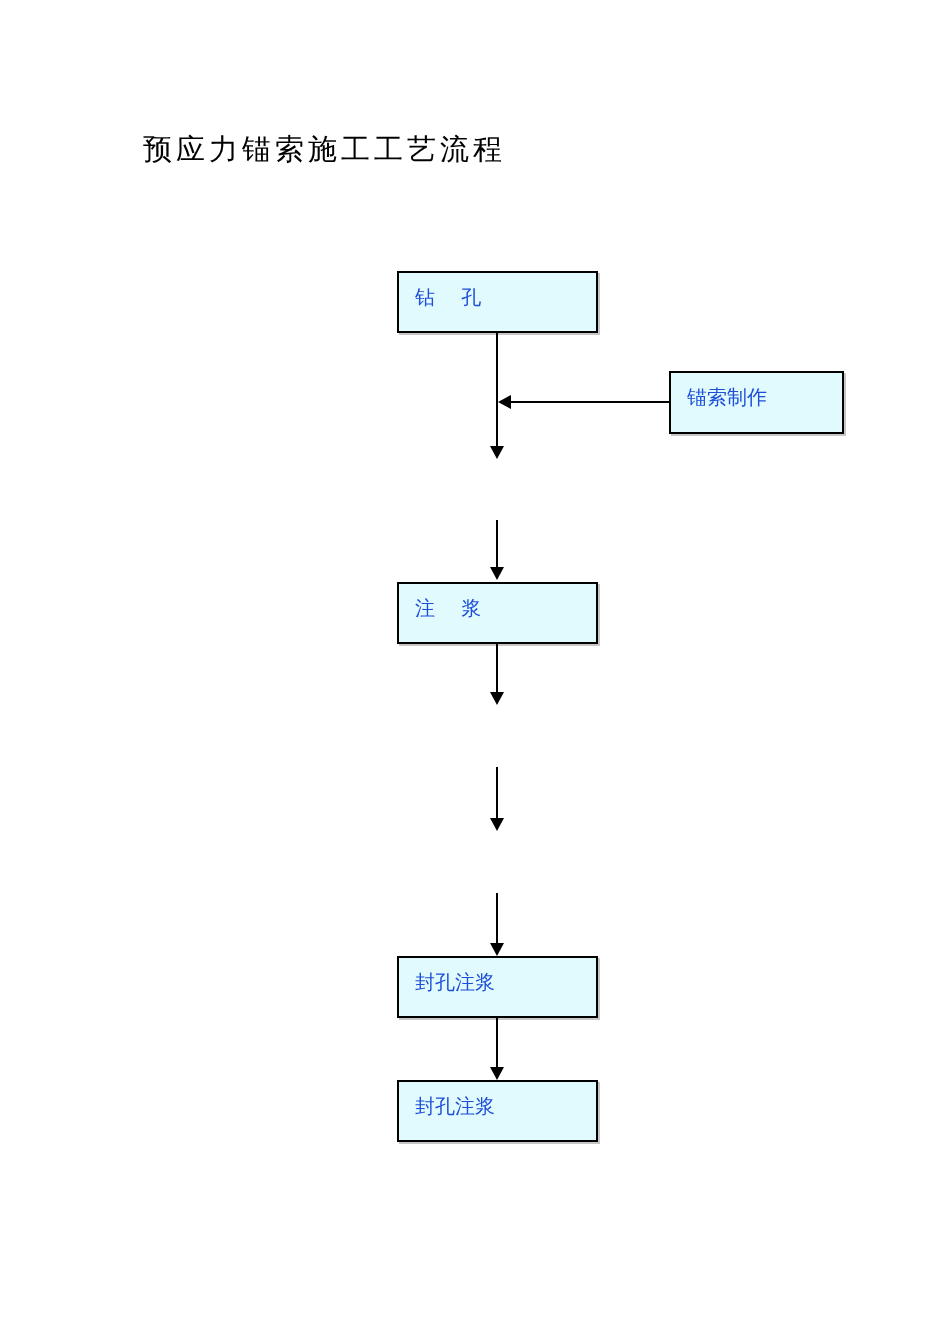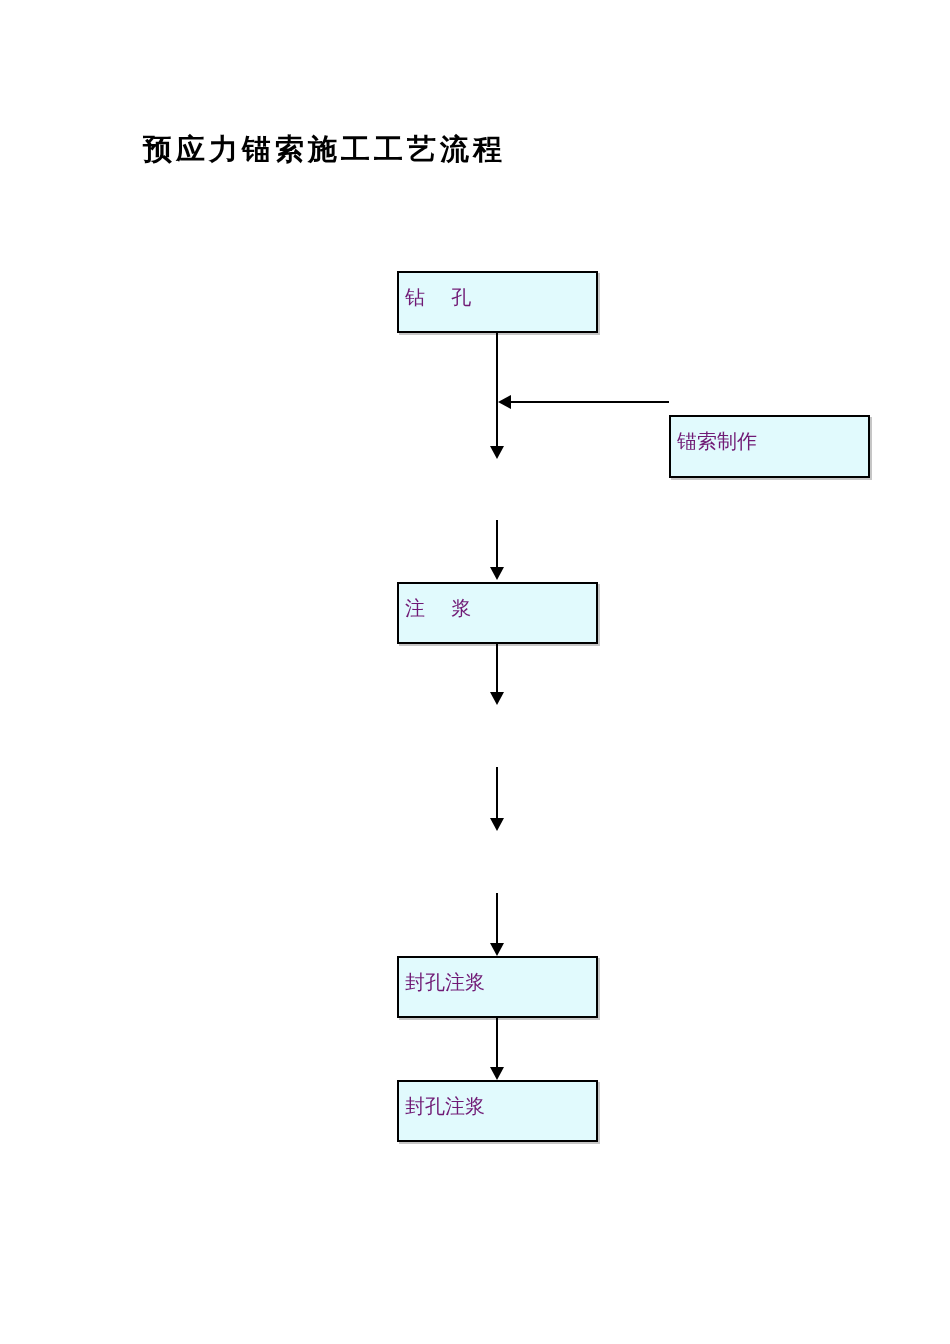--- a/index.html
+++ b/index.html
@@ -9,39 +9,39 @@
     height: 1344px;
     background: #ffffff;
     overflow: hidden;
     font-family: "DejaVu Serif", "Liberation Serif", serif;
   }
   .doc-title {
     position: absolute;
     left: 143px;
     top: 130px;
     font-family: "DejaVu Sans", "Liberation Sans", sans-serif;
-    font-weight: bold;
+    font-weight: normal;
     font-size: 29px;
     letter-spacing: 4px;
     color: #000000;
     white-space: nowrap;
   }
   .node {
     position: absolute;
     box-sizing: border-box;
     background: var(--node-fill, #E1FAFD);
     border: 2px solid var(--node-border, #000000);
     box-shadow: 2px 2px 0 rgba(128,128,128,0.45);
     font-size: 20px;
-    color: #701a75;
-    padding: 11px 4px 0 6px;
+    color: #1d4ed8;
+    padding: 11px 4px 0 16px;
     white-space: nowrap;
   }
   .main-node { left: 397px; width: 201px; height: 62px; }
-  .side-node { left: 669px; top: 371px; width: 201px; height: 63px; margin-top: 44px; }
+  .side-node { left: 669px; top: 371px; width: 175px; height: 63px; }
   .vline {
     position: absolute;
     left: 496px;
     width: 2px;
     background: var(--line-color, #000000);
   }
   .hline {
     position: absolute;
     top: 401px;
     left: 511px;

